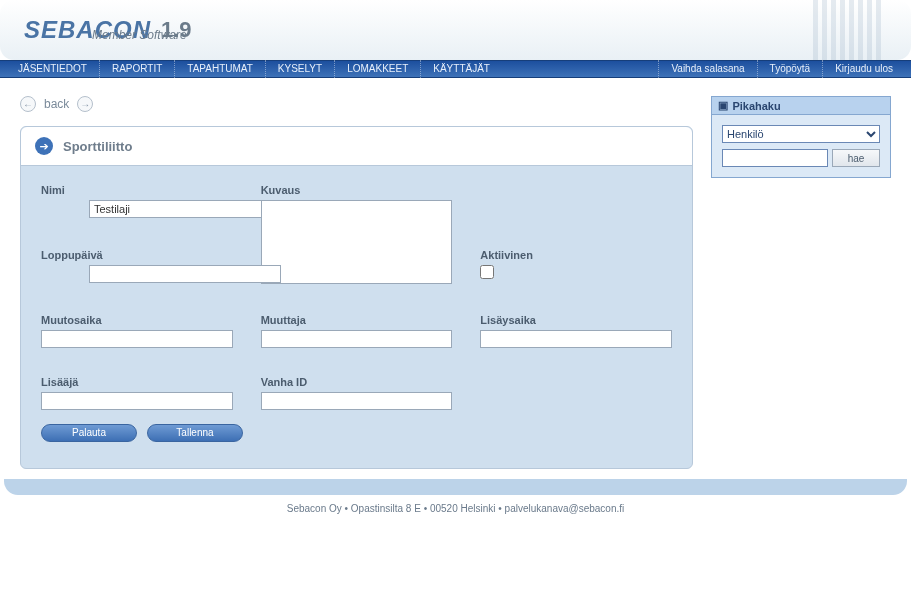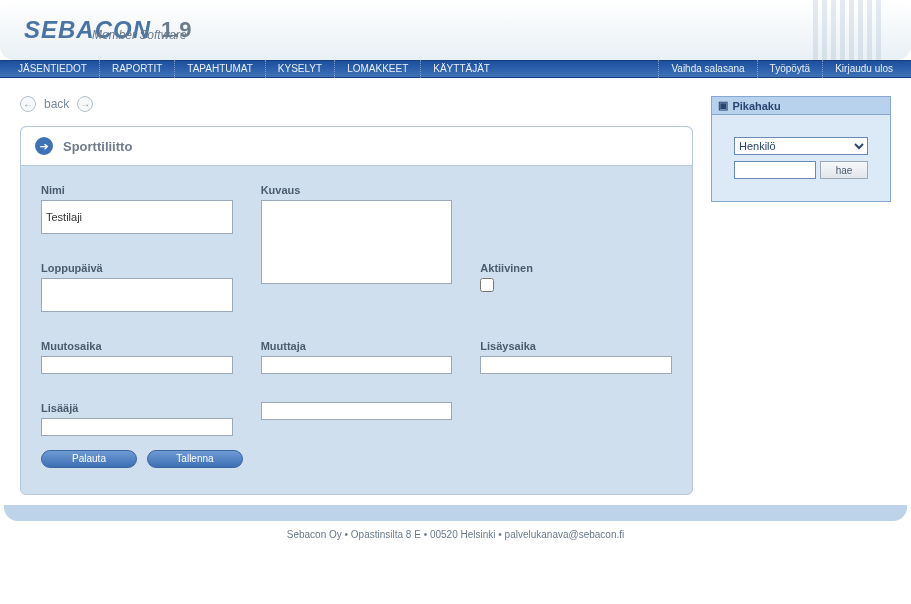--- a/index.html
+++ b/index.html
@@ -152,21 +152,21 @@
   .form-row input[type="text"],
   .form-row textarea,
   .form-row .ro {
     width: 100%;
     border: 1px solid #9aa8b8;
     background: #fff;
     font-size: 11px;
     padding: 2px 4px;
     color: #333;
   }
-  .form-row input[type="text"] { height: 34px; }
+  .form-row input[type="text"] { height: 18px; margin-left: 48px; }
   .form-row textarea { height: 84px; resize: none; }
   .ro { height: 18px; background: #eef3f8; }
   .form-row input[type="checkbox"] {
     width: 14px; height: 14px;
   }
   .btn-row {
     display:flex; justify-content:flex-start; gap:10px; padding: 14px 0 14px;
   }
   .pill-btn {
     min-width: 96px;
@@ -191,21 +191,21 @@
   .qs-head {
     background: #b8d2ee;
     color: #2a4670;
     font-size: 11px;
     font-weight: bold;
     padding: 2px 6px;
     border-bottom: 1px solid #85a7d0;
     display:flex; align-items:center; gap:4px;
   }
   .qs-body {
-    padding: 22px;
+    padding: 10px;
     display:flex; flex-direction:column; gap:6px;
   }
   .qs-body select,
   .qs-body input[type="text"] {
     width: 100%;
     border: 1px solid #6a88b5;
     background: #fff;
     font-size: 11px;
     height: 18px;
     color: #2a4670;
@@ -325,20 +325,21 @@
             <div class="form-row">
               <label>Lisäysaika</label>
               <div class="ro"></div>
             </div>
 
             <div class="form-row">
               <label>Lisääjä</label>
               <div class="ro"></div>
             </div>
             <div class="form-row">
+              <label>Vanha ID</label>
               <div class="ro"></div>
             </div>
           </div>
           <div class="btn-row">
             <button class="pill-btn">Palauta</button>
             <button class="pill-btn">Tallenna</button>
           </div>
         </div>
       </div>
     </div>

